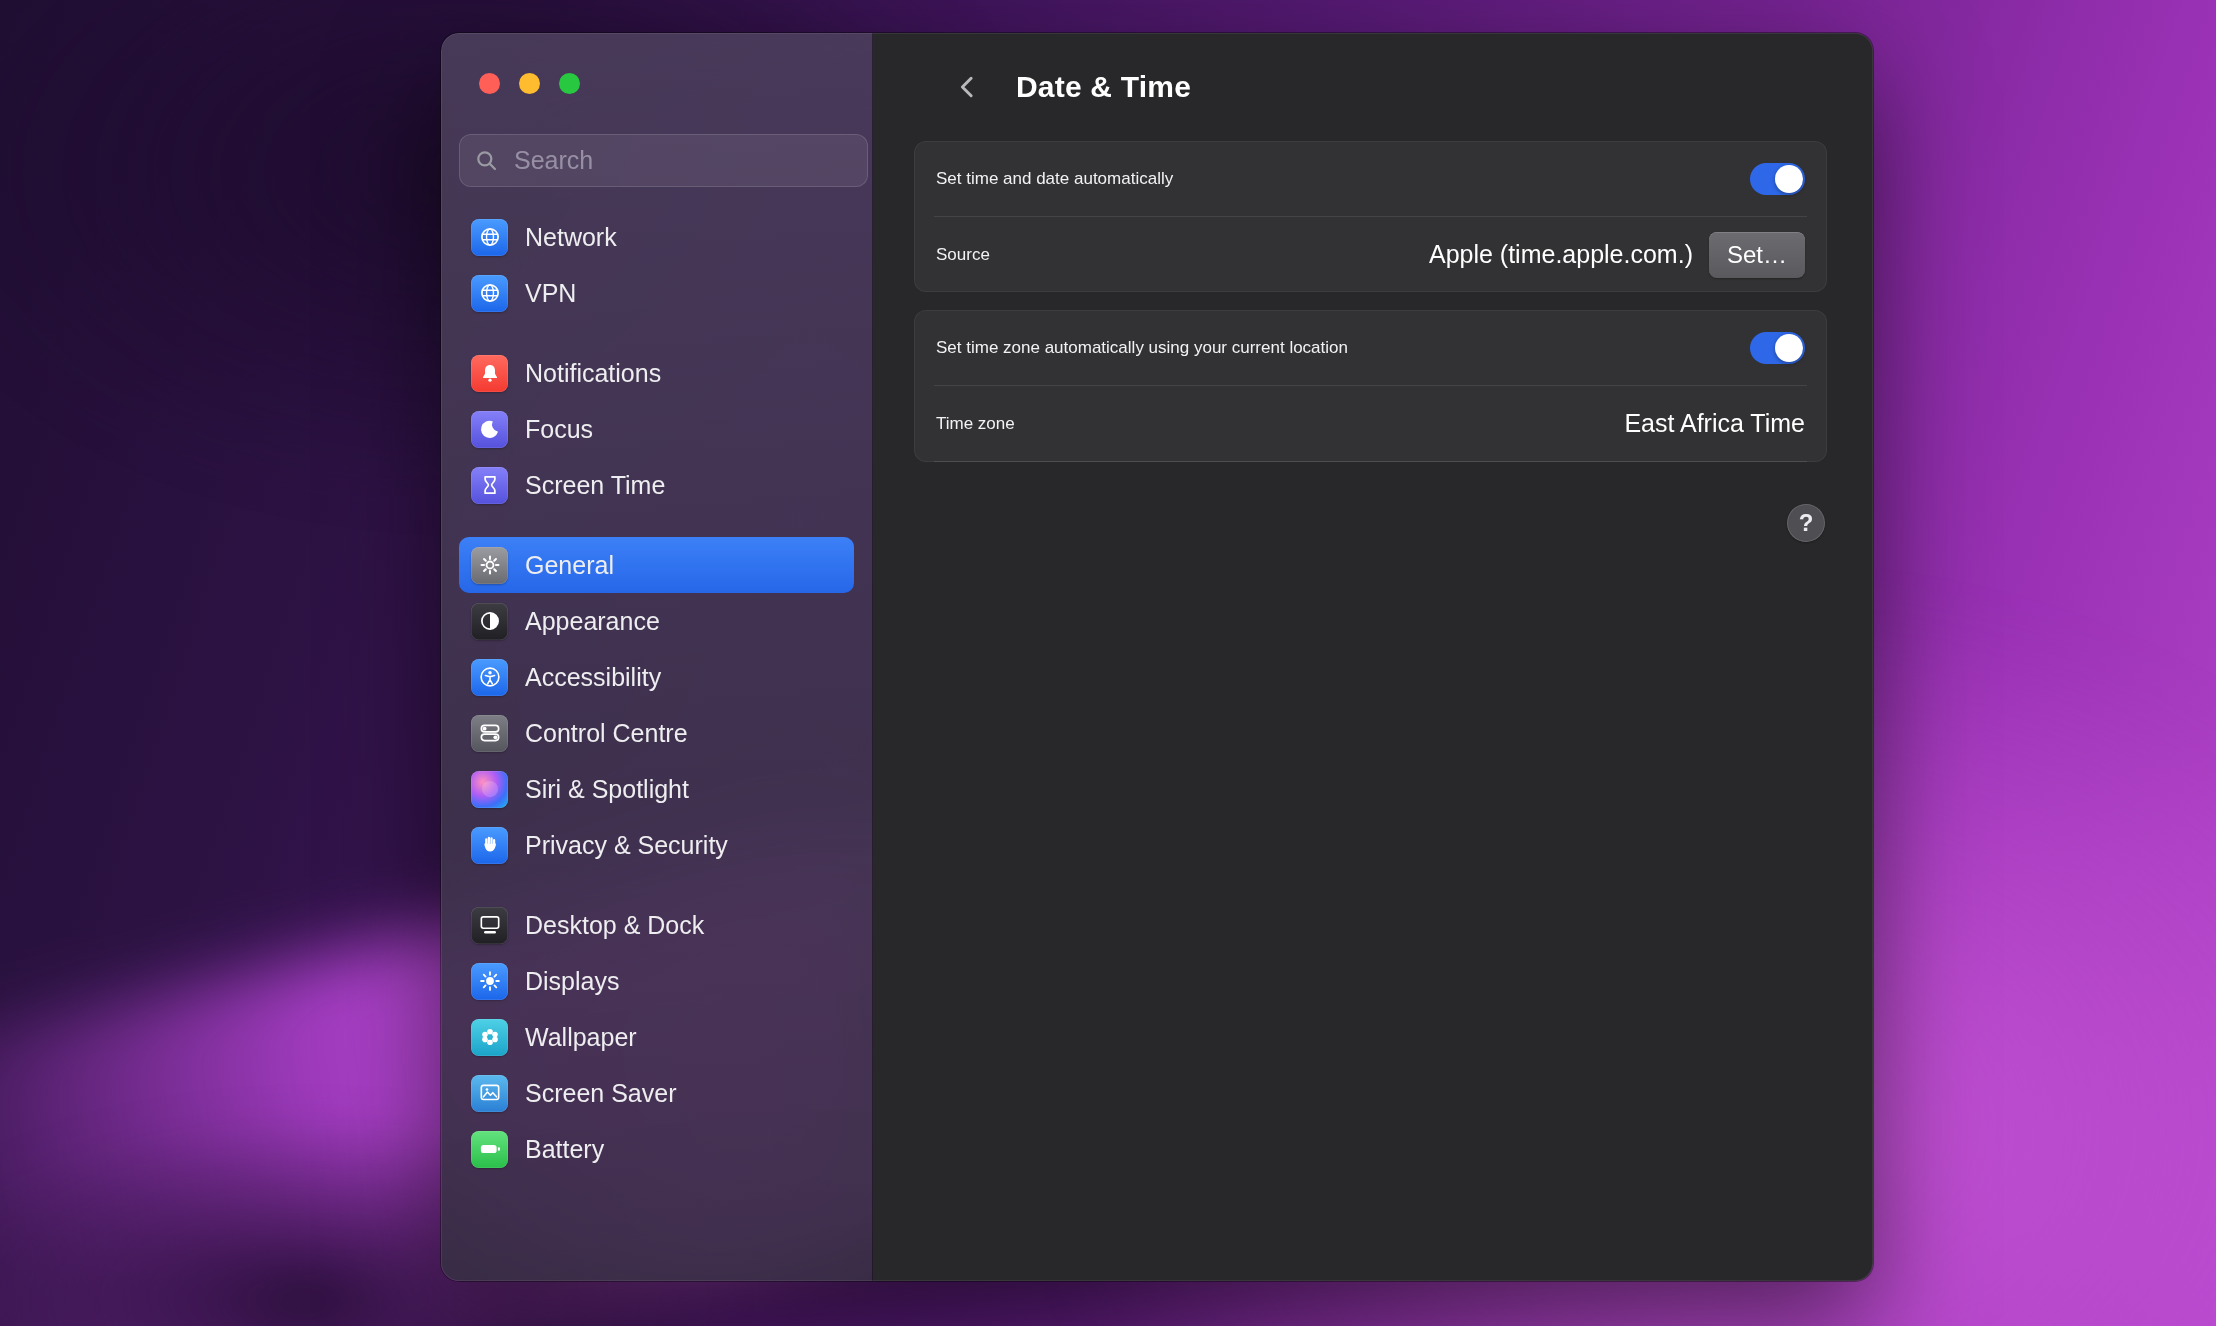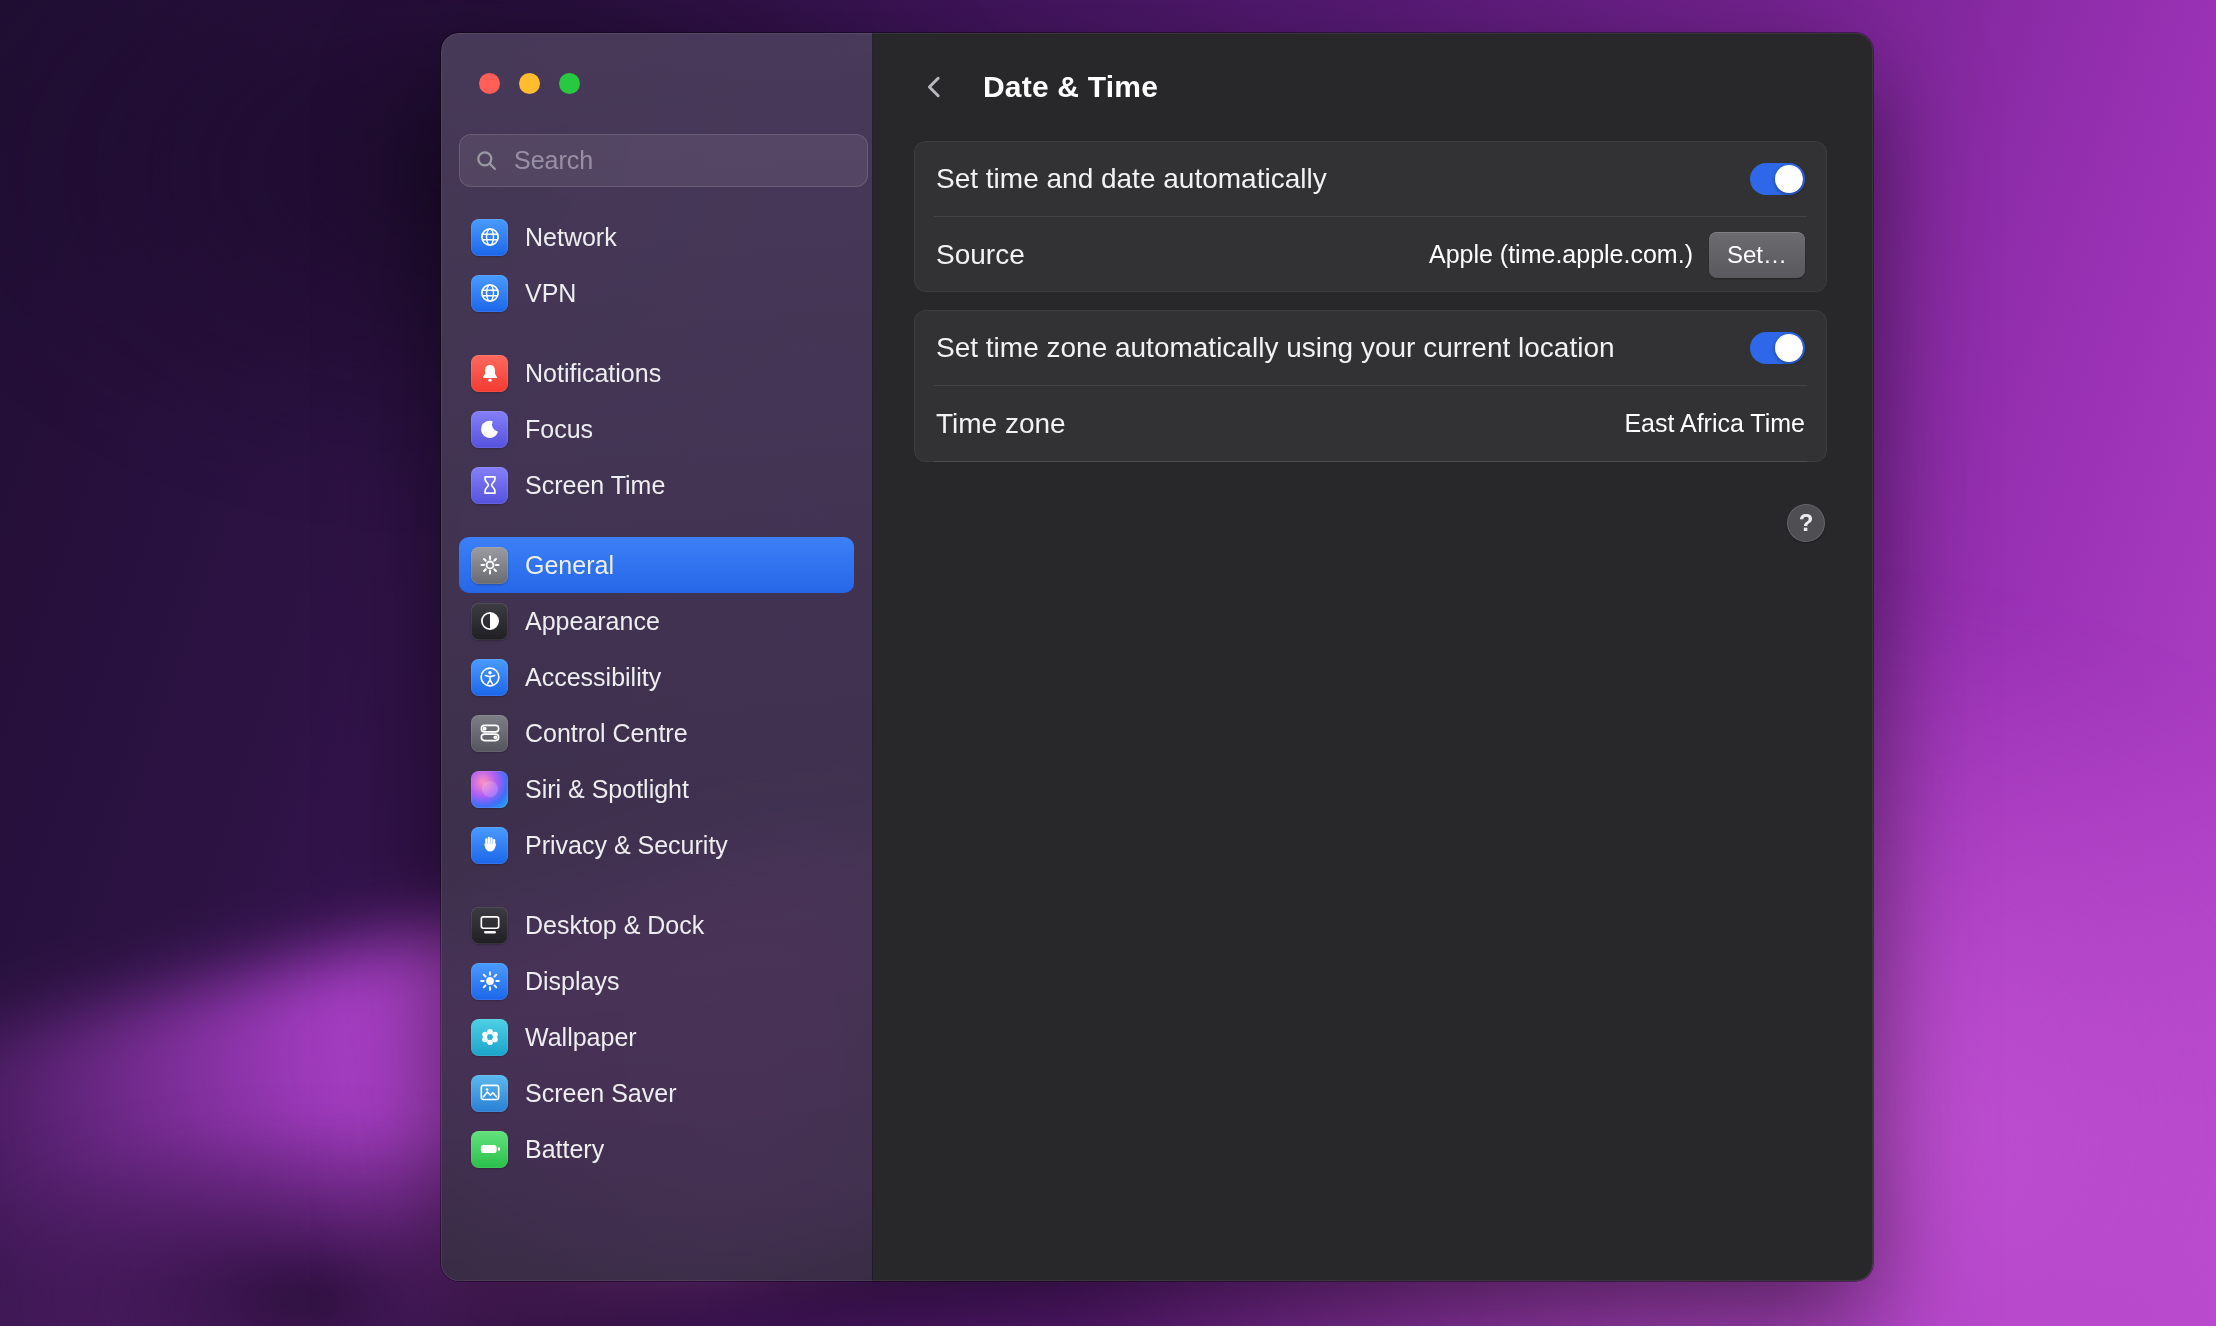--- a/index.html
+++ b/index.html
@@ -50,28 +50,28 @@
   .bg-indigo{background:linear-gradient(180deg,#8580f8,#5551dd)}
   .bg-gray{background:linear-gradient(180deg,#9b9ba2,#6a6a71)}
   .bg-darkgray{background:linear-gradient(180deg,#7e7e86,#55555d)}
   .bg-black{background:linear-gradient(180deg,#3c3c42,#1f1f24)}
   .bg-siri{background:radial-gradient(circle at 32% 30%,#ff8fc0 0%,#b05ef5 38%,#3d6ef8 68%,#19b9ea 100%)}
   .bg-teal{background:linear-gradient(180deg,#4ed0e6,#1ba3c9)}
   .bg-lightblue{background:linear-gradient(180deg,#5cb9ee,#2a7fd4)}
   .bg-green{background:linear-gradient(180deg,#63e27e,#2abf4a)}
   
   .main{flex:1;background:#28282a;display:flex;flex-direction:column;position:relative;}
-  .header{display:flex;align-items:center;padding:32px 51px 0 40px;gap:26px;}
+  .header{display:flex;align-items:center;padding:32px 51px 0 40px;gap:26px;margin-left:33px;}
   .back-btn{width:44px;height:44px;display:flex;align-items:center;justify-content:center;border-radius:8px;}
   .back-btn svg{width:30px;height:30px;}
   .page-title{font-size:30px;font-weight:700;color:#ffffff;letter-spacing:.2px;}
   .cards{padding:32px 46px 0 41px;display:flex;flex-direction:column;gap:18px;}
   .card{background:#323234;border-radius:12px;box-shadow:inset 0 0 0 1px rgba(255,255,255,.055);}
   .row{height:75px;display:flex;align-items:center;justify-content:space-between;padding:0 22px;gap:20px;}
-  .row-label{font-size:28px;color:#f2f2f4;white-space:nowrap;}
+  .row-label{font-size:17px;color:#f2f2f4;white-space:nowrap;}
   .row-value{font-size:25px;color:#ffffff;white-space:nowrap;}
   .divider{height:1px;background:rgba(255,255,255,.09);margin:0 20px;}
   .row-right{display:flex;align-items:center;gap:16px;}
   .set-btn{font-family:inherit;font-size:24px;color:#fff;cursor:default;
     background:linear-gradient(180deg,#6b6b70,#59595e);border:none;border-radius:8px;padding:9px 18px;
     box-shadow:inset 0 .5px 0 rgba(255,255,255,.3),0 1px 2px rgba(0,0,0,.3);}
   .toggle{width:55px;height:32px;border-radius:16px;background:#4a4a4e;position:relative;flex:none;}
   .toggle[data-on="true"]{background:#2e68e8;}
   .knob{position:absolute;top:2px;left:2px;width:28px;height:28px;border-radius:50%;background:#fff;
     box-shadow:0 1.5px 4px rgba(0,0,0,.35);}

